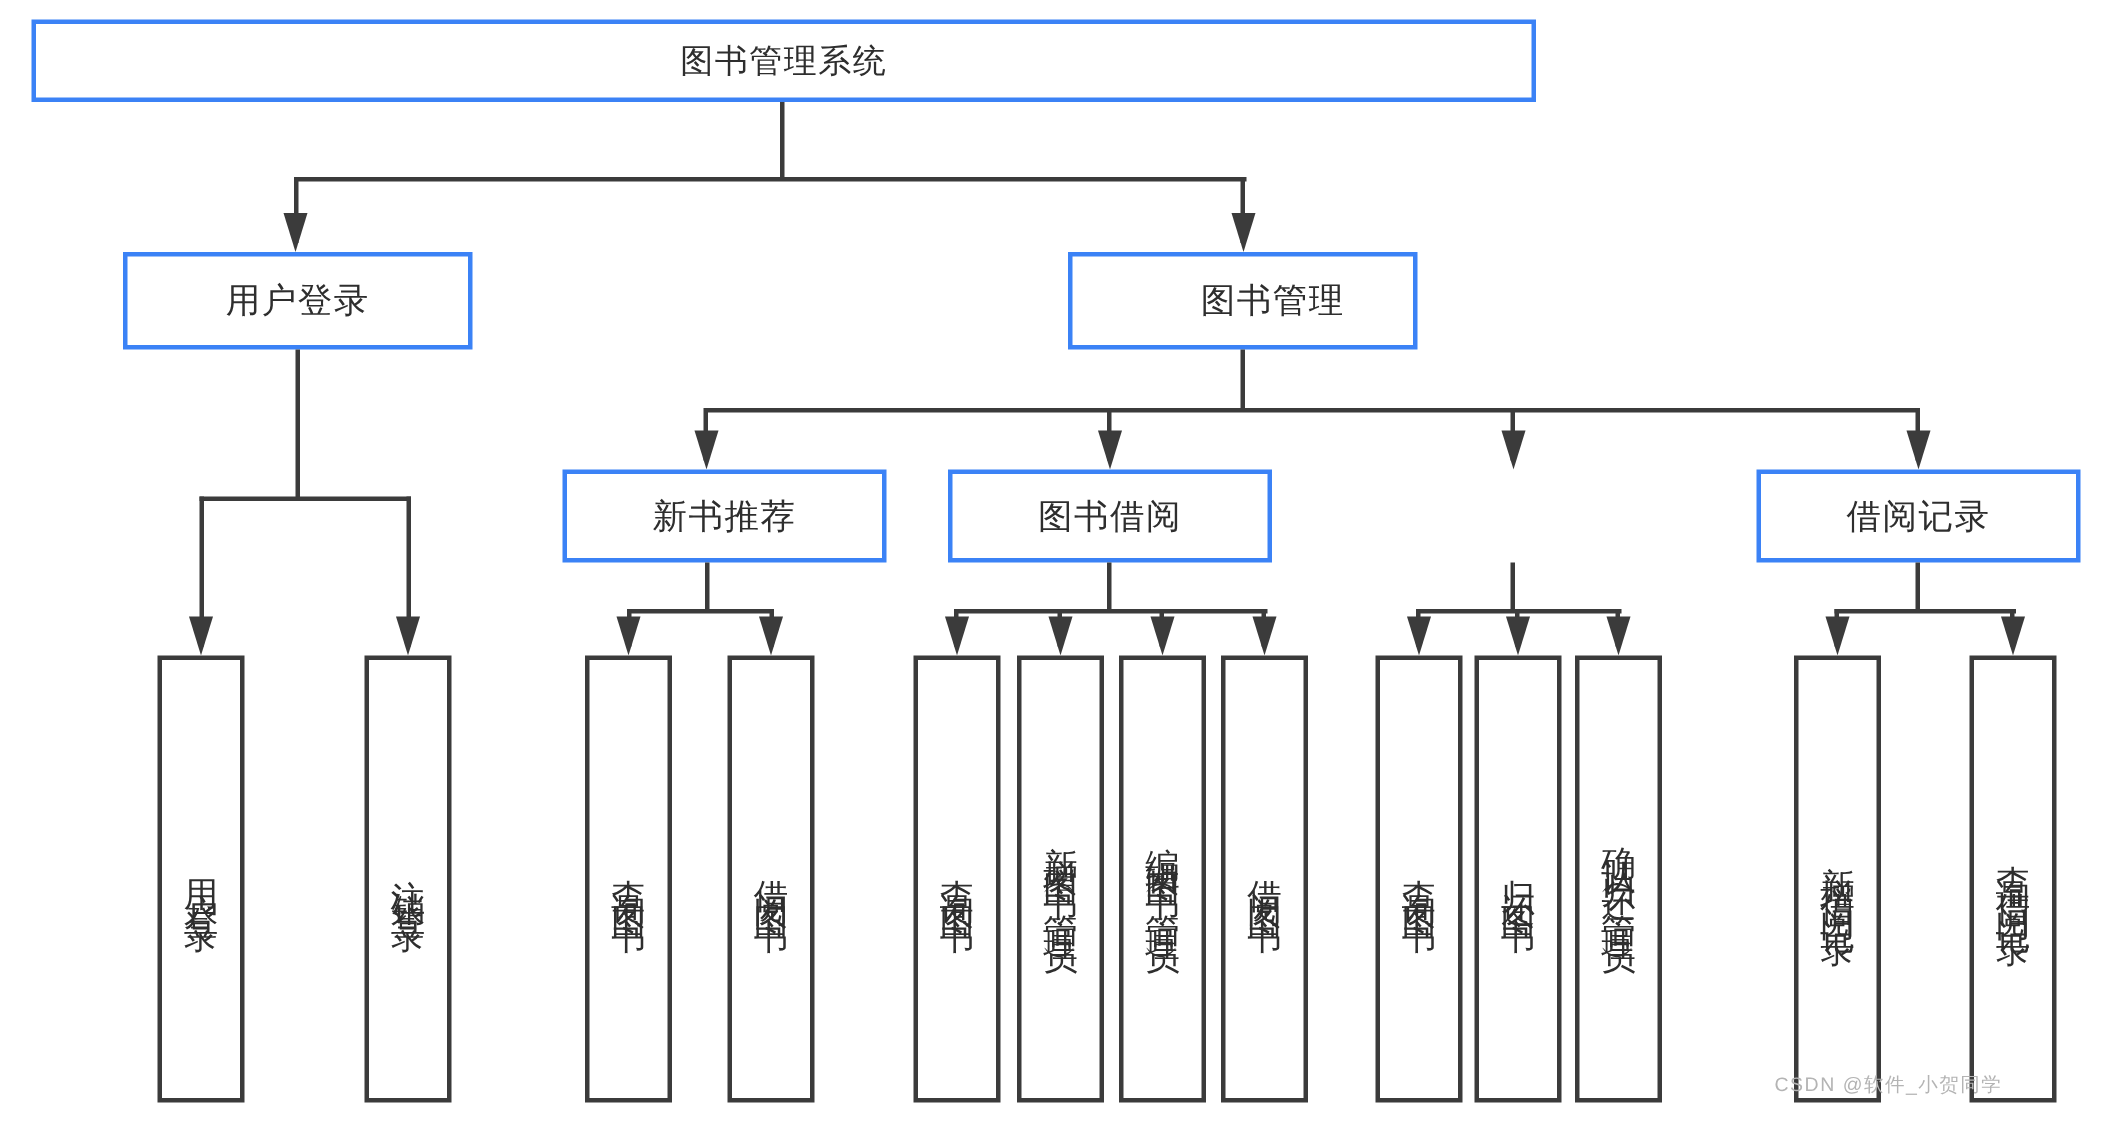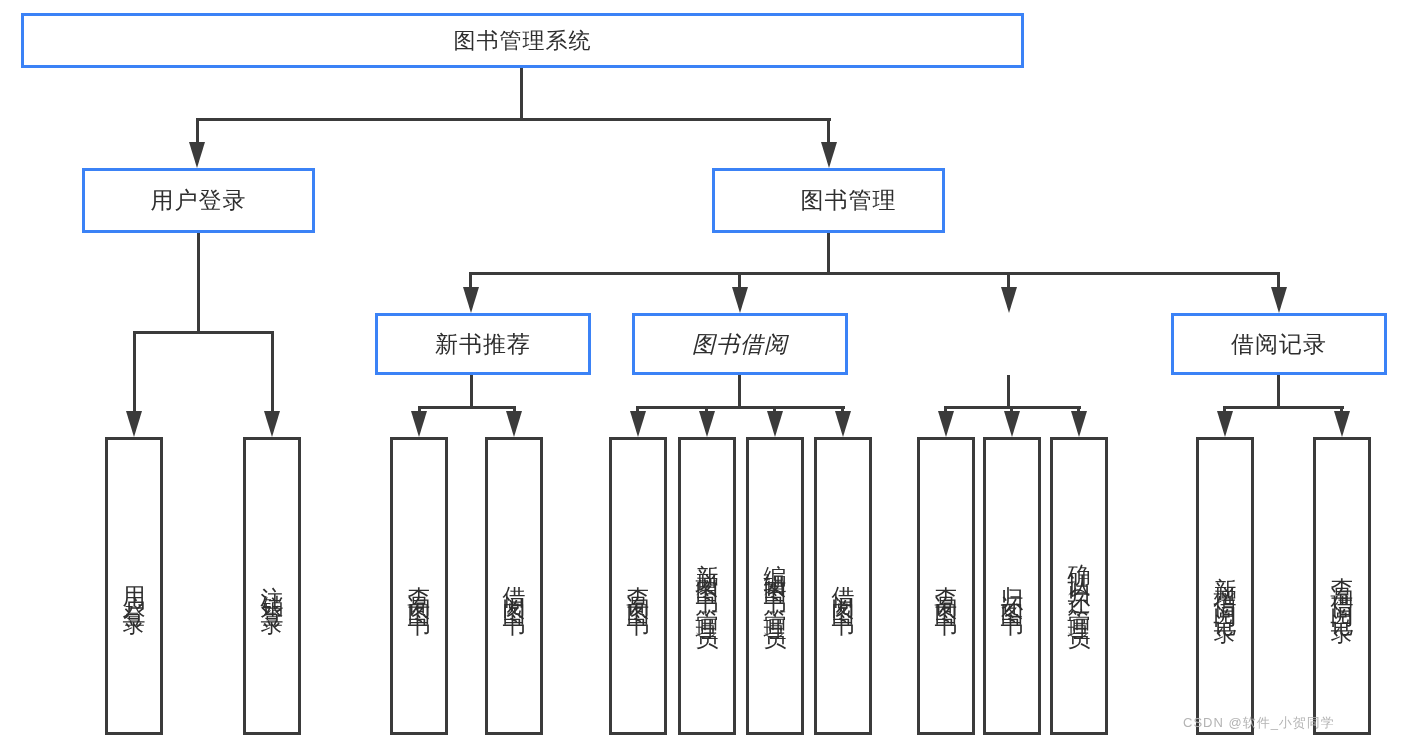--- a/index.html
+++ b/index.html
@@ -48,21 +48,21 @@
   <div class="v" style="left:469px;top:272px;height:35px;"></div>
   <div class="a" style="left:463px;top:287px;"></div>
   <div class="v" style="left:738px;top:272px;height:35px;"></div>
   <div class="a" style="left:732px;top:287px;"></div>
   <div class="v" style="left:1007px;top:272px;height:35px;"></div>
   <div class="a" style="left:1001px;top:287px;"></div>
   <div class="v" style="left:1277px;top:272px;height:35px;"></div>
   <div class="a" style="left:1271px;top:287px;"></div>
 
   <div class="box" style="left:363px;top:313px;width:216px;height:62px;margin-left:12px;">新书推荐</div>
-  <div class="box" style="left:632px;top:313px;width:216px;height:62px;font-style:italic;">图书借阅</div>
+  <div class="box" style="left:632px;top:313px;width:216px;height:62px;">图书借阅</div>
   <div class="box" style="left:1171px;top:313px;width:216px;height:62px;">借阅记录</div>
 
   <div class="v" style="left:470px;top:375px;height:33px;"></div>
   <div class="h" style="left:418px;top:406px;width:98px;"></div>
   <div class="v" style="left:418px;top:406px;height:25px;"></div>
   <div class="a" style="left:411px;top:411px;"></div>
   <div class="v" style="left:513px;top:406px;height:25px;"></div>
   <div class="a" style="left:506px;top:411px;"></div>
 
   <div class="v" style="left:738px;top:375px;height:33px;"></div>

